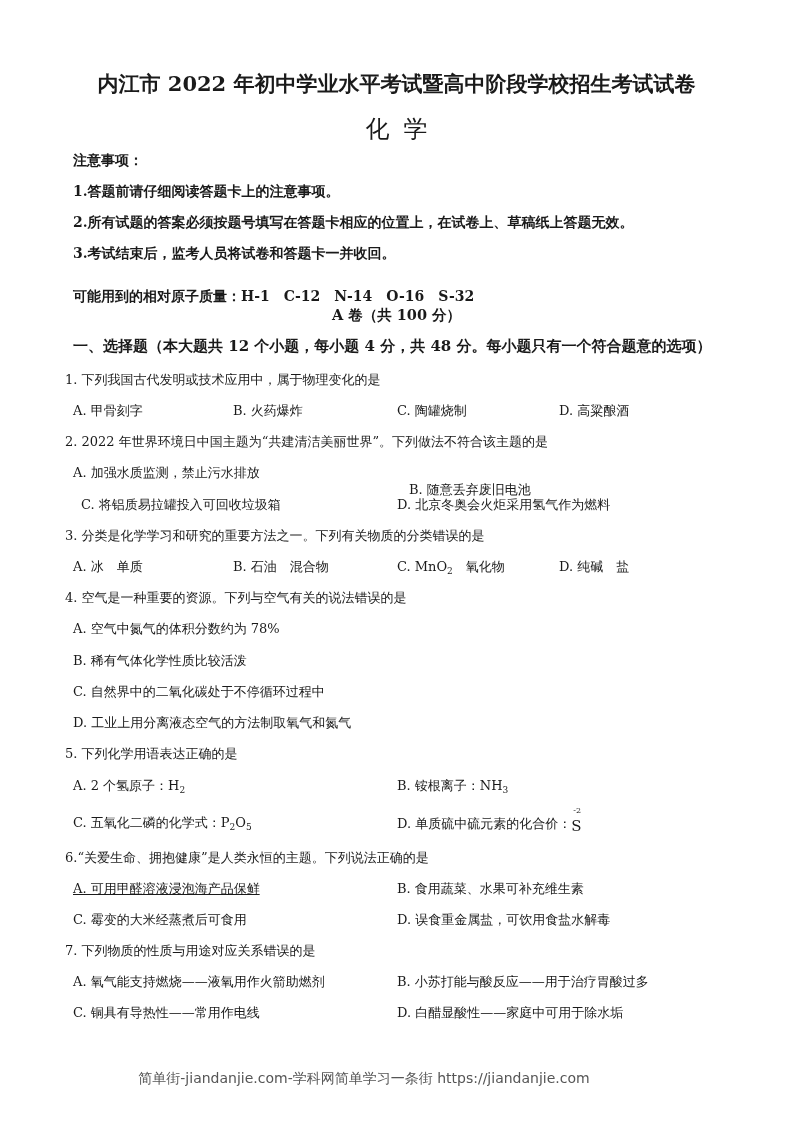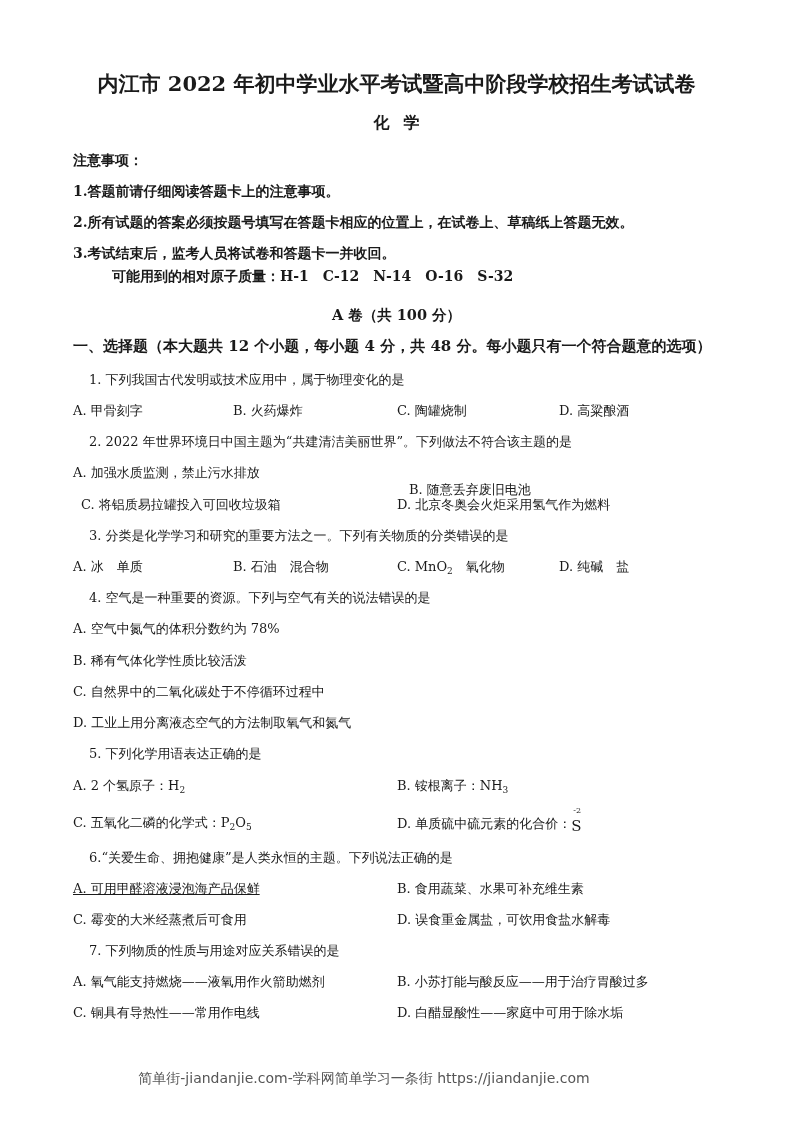--- a/index.html
+++ b/index.html
@@ -1,41 +1,41 @@
 <!DOCTYPE html>
 <html><head>
 <meta charset="utf-8">
 <style>
   html, body { margin:0; padding:0; background:#fff; }
   body { width:793px; height:1122px; position:relative; overflow:hidden;
          font-family:"DejaVu Serif","Liberation Serif",serif; color:#1a1a1a; }
   .abs { position:absolute; white-space:nowrap; }
   .title { top:70px; left:0; width:793px; text-align:center; font-size:21px; font-weight:bold; letter-spacing:0px; }
-  .subject { top:113px; left:0; width:793px; text-align:center; font-size:16px; font-weight:bold; letter-spacing:14px; padding-left:14px; box-sizing:border-box; }
+  .subject { top:113px; left:0; width:793px; text-align:center; font-size:24px; font-weight:normal; letter-spacing:14px; padding-left:14px; box-sizing:border-box; }
   .notes { font-size:14px; font-weight:bold; left:73px; }
   .sec-a { top:306px; left:0; width:793px; text-align:center; font-size:14.5px; font-weight:bold; }
   .sec-1 { top:337px; left:73px; font-size:15px; font-weight:bold; }
-  .q { left:89px; font-size:13px; }
+  .q { left:65px; font-size:13px; }
   .opt { font-size:13px; }
   sub { font-size:9px; vertical-align:-3px; }
   .valence { display:inline-block; position:relative; font-size:15px; top:3px; }
   .valence .sup { position:absolute; top:-11px; left:2px; font-size:8px; }
   .footer { top:1070px; left:0; width:728px; text-align:center; font-family:"DejaVu Sans","Liberation Sans",sans-serif; font-size:14px; color:#555; }
 </style>
 </head>
 <body>
 
 <div class="abs title">内江市 2022 年初中学业水平考试暨高中阶段学校招生考试试卷</div>
 <div class="abs subject">化学</div>
 
 <div class="abs notes" style="top:152px;">注意事项：</div>
 <div class="abs notes" style="top:183px;">1.答题前请仔细阅读答题卡上的注意事项。</div>
 <div class="abs notes" style="top:214px;">2.所有试题的答案必须按题号填写在答题卡相应的位置上，在试卷上、草稿纸上答题无效。</div>
 <div class="abs notes" style="top:245px;">3.考试结束后，监考人员将试卷和答题卡一并收回。</div>
-<div class="abs notes" style="top:268px;margin-left:39px;">可能用到的相对原子质量：H-1　C-12　N-14　O-16　S-32</div>
+<div class="abs notes" style="top:288px;">可能用到的相对原子质量：H-1　C-12　N-14　O-16　S-32</div>
 
 <div class="abs sec-a">A 卷（共 100 分）</div>
 <div class="abs sec-1">一、选择题（本大题共 12 个小题，每小题 4 分，共 48 分。每小题只有一个符合题意的选项）</div>
 
 <div class="abs q" style="top:371px;">1. 下列我国古代发明或技术应用中，属于物理变化的是</div>
 <div class="abs opt" style="top:402px;left:73px;">A.  甲骨刻字</div>
 <div class="abs opt" style="top:402px;left:233px;">B.  火药爆炸</div>
 <div class="abs opt" style="top:402px;left:397px;">C.  陶罐烧制</div>
 <div class="abs opt" style="top:402px;left:559px;">D.  高粱酿酒</div>
 

